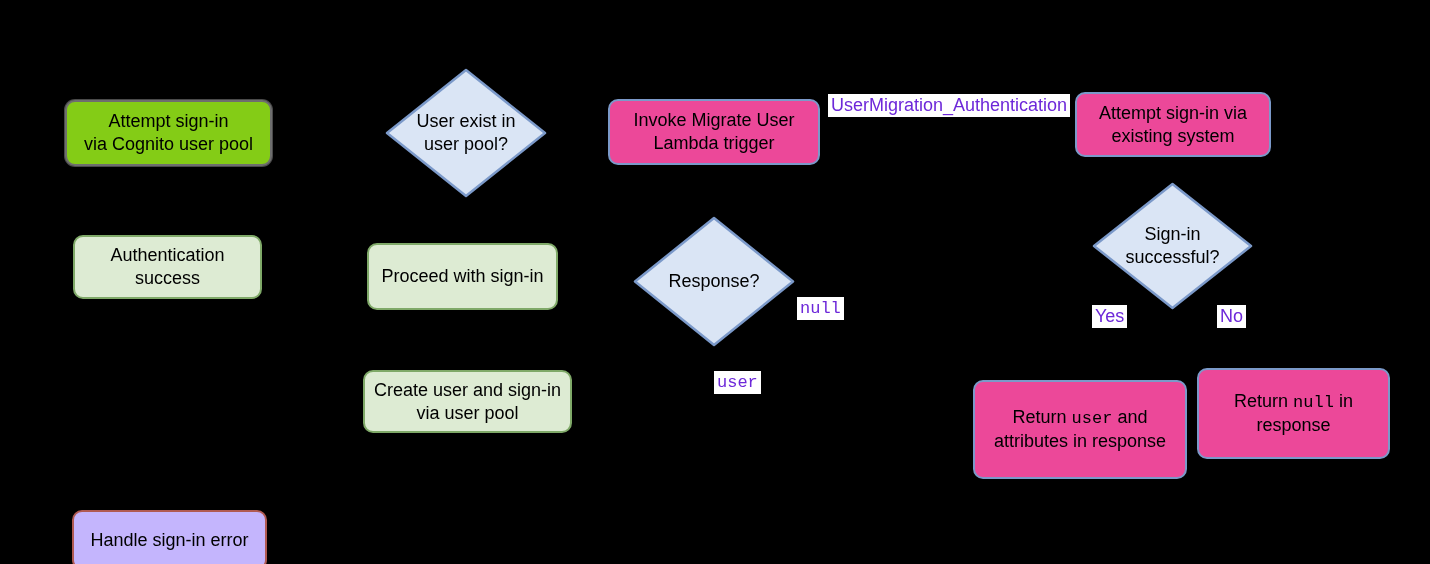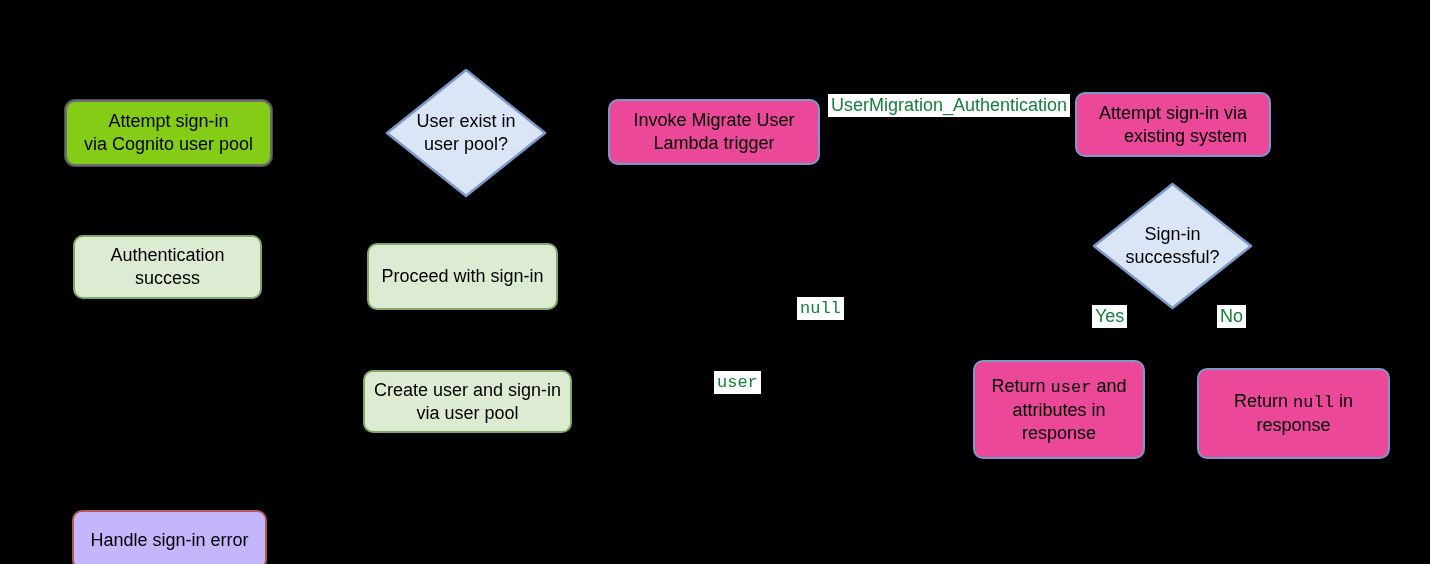--- a/index.html
+++ b/index.html
@@ -50,21 +50,21 @@
     align-items: center;
     justify-content: center;
     text-align: center;
     font-size: 18px;
     line-height: 23px;
     white-space: pre-line;
   }
   .edge-label {
     position: absolute;
     background: #ffffff;
-    color: #15803d;
+    color: #6d28d9;
     font-size: 18px;
     line-height: 21px;
     padding: 1px 3px;
     white-space: nowrap;
   }
   .edge-label.mono {
     font-family: "Liberation Mono", "DejaVu Sans Mono", monospace;
     font-size: 17px;
   }
   .code {
@@ -90,21 +90,21 @@
 user pool?</div>
   </div>
 
   <div class="node box-blue" style="left:608px; top:99px; width:212px; height:66px;">
     <div class="node-label">Invoke Migrate User
 Lambda trigger</div>
   </div>
 
   <div class="edge-label" style="left:828px; top:94px;">UserMigration_Authentication</div>
 
-  <div class="node box-blue" style="left:1075px; top:92px; width:196px; height:65px;text-align:right;">
+  <div class="node box-blue" style="left:1075px; top:92px; width:196px; height:65px;">
     <div class="node-label">Attempt sign-in via
 existing system</div>
   </div>
 
   <div class="diamond-wrap" style="left:1092px; top:182px; width:161px; height:128px;">
     <svg width="161" height="128" viewBox="0 0 161 128">
       <polygon points="80.5,2 159,64 80.5,126 2,64" fill="#dae5f5" stroke="#7b99c9" stroke-width="2.5" stroke-linejoin="round"></polygon>
     </svg>
     <div class="diamond-label">Sign-in
 successful?</div>
@@ -116,31 +116,37 @@
 
   <div class="node box-green" style="left:73px; top:235px; width:189px; height:64px;">
     <div class="node-label">Authentication
 success</div>
   </div>
 
   <div class="node box-green" style="left:367px; top:243px; width:191px; height:67px;">
     <div class="node-label">Proceed with sign-in</div>
   </div>
 
+  <div class="diamond-wrap" style="left:633px; top:216px; width:162px; height:131px;">
+    <svg width="162" height="131" viewBox="0 0 162 131">
+      <polygon points="81,2 160,65.5 81,129 2,65.5" fill="#dae5f5" stroke="#7b99c9" stroke-width="2.5" stroke-linejoin="round"></polygon>
+    </svg>
+    <div class="diamond-label">Response?</div>
+  </div>
 
   <div class="edge-label mono" style="left:797px; top:297px;">null</div>
 
   <div class="edge-label mono" style="left:714px; top:371px;">user</div>
 
   <div class="node box-green" style="left:363px; top:370px; width:209px; height:63px;">
     <div class="node-label">Create user and sign-in
 via user pool</div>
   </div>
 
-  <div class="node box-blue" style="left:973px; top:360px; width:172px; height:99px;justify-content:center;">
+  <div class="node box-blue" style="left:973px; top:380px; width:214px; height:99px;justify-content:center;">
     <div class="node-label" style="white-space:normal; padding:0 10px;"><span>Return </span><span class="code">user</span><span> and attributes in response</span></div>
   </div>
 
   <div class="node box-blue" style="left:1197px; top:368px; width:193px; height:91px;">
     <div class="node-label" style="white-space:normal; padding:0 10px;"><span>Return </span><span class="code">null</span><span> in response</span></div>
   </div>
 
   <div class="node box-red" style="left:72px; top:462px; width:195px; height:60px;">
     <div class="node-label">Handle sign-in error</div>
   </div>

